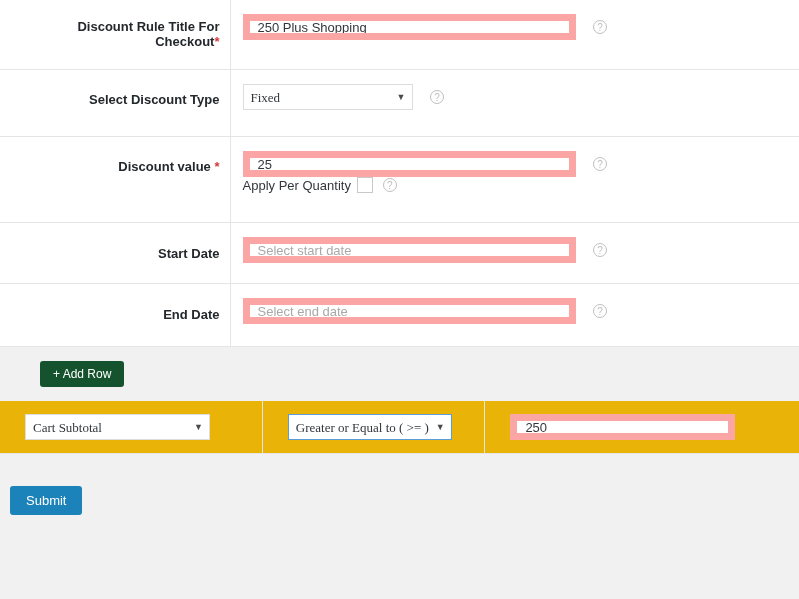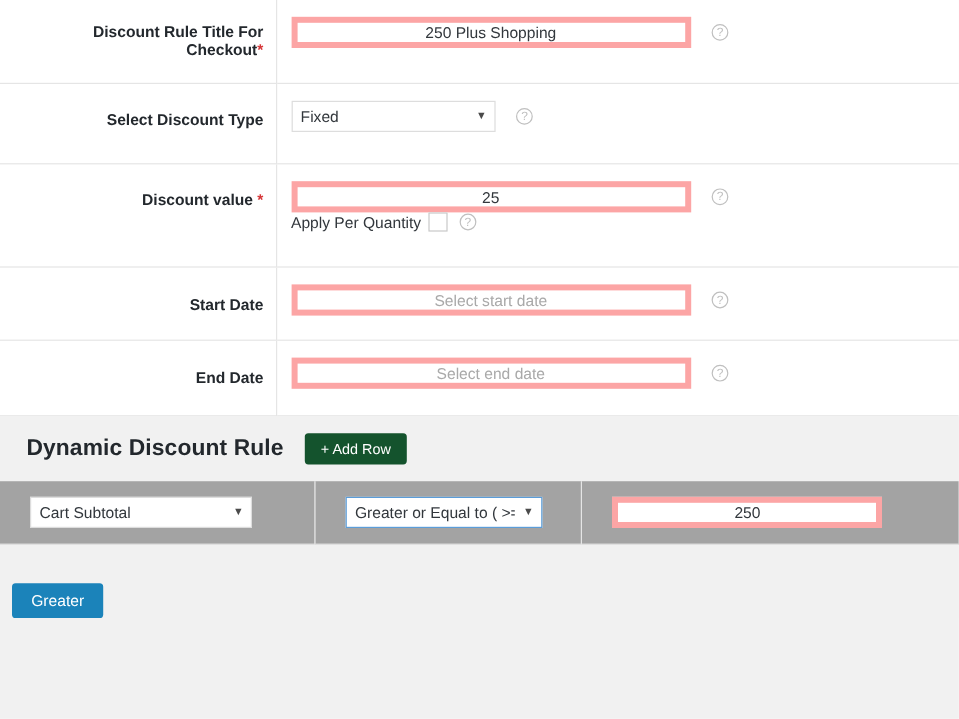--- a/index.html
+++ b/index.html
@@ -58,43 +58,42 @@
   .row-value th    { height: 86px; padding-top: 22px; }
   .row-start th    { height: 61px; padding-top: 23px; }
   .row-end th      { height: 63px; padding-top: 23px; }
   .row-status th   { height: 61px; padding-top: 24px; }
 
   
   .text-input {
     width: 333px;
     height: 26px;
     box-sizing: border-box;
-    border: 5px solid #fca5a5;
+    border: 7px solid #fca5a5;
     background: #ffffff;
     padding: 3px 8px;
     font-family: "Liberation Sans", sans-serif;
     font-size: 13px;
     color: #32373c;
     border-radius: 0;
     outline: none;
     vertical-align: middle;
-    text-align: center;
   }
   .text-input::placeholder {
     color: #a9a9a9;
     opacity: 1;
   }
 
   .select-input {
     height: 26px;
     box-sizing: border-box;
     border: 1px solid #dddddd;
     background: #ffffff;
     padding: 2px 22px 2px 7px;
-    font-family: Liberation Sans, sans-serif;
+    font-family: Liberation Serif, serif;
     font-size: 13px;
     color: #32373c;
     border-radius: 0;
     outline: none;
     appearance: none;
     -webkit-appearance: none;
     vertical-align: middle;
   }
   .select-wrap {
     position: relative;
@@ -204,21 +203,21 @@
   }
 
   
   .rule-table {
     width: 799px;
     border-collapse: collapse;
     background: #ffffff;
     table-layout: fixed;
   }
   .rule-table td {
-    background: #a3a3a3;
+    background: #eab308;
     border-right: 1px solid #e5e5e5;
     border-bottom: 1px solid #e5e5e5;
     padding: 13px 0 13px 25px;
     vertical-align: middle;
     box-sizing: border-box;
   }
   .rule-table td.last {
     border-right: none;
   }
   .col-a { width: 238px; }
@@ -302,21 +301,20 @@
           <input class="text-input" type="text" placeholder="Select end date" style="">
           <span class="help-icon">?</span>
         </td>
       </tr>
 
 
     </tbody>
   </table>
 
   <div class="dyn-header">
-    <span class="dyn-title">Dynamic Discount Rule</span>
     <button class="btn-add-row">+ Add Row</button>
   </div>
 
   <table class="rule-table">
     <tbody>
       <tr>
         <td class="col-a">
           <span class="select-wrap">
             <select class="select-input select-field">
               <option>Cart Subtotal</option>
@@ -333,16 +331,16 @@
           </span>
         </td>
         <td class="col-c last">
           <input class="text-input input-amount" type="text" value="250" style="">
         </td>
       </tr>
     </tbody>
   </table>
 
   <div class="footer">
-    <button class="btn-submit">Greater</button>
+    <button class="btn-submit">Submit</button>
   </div>
 
 </div>
 
 </body></html>

